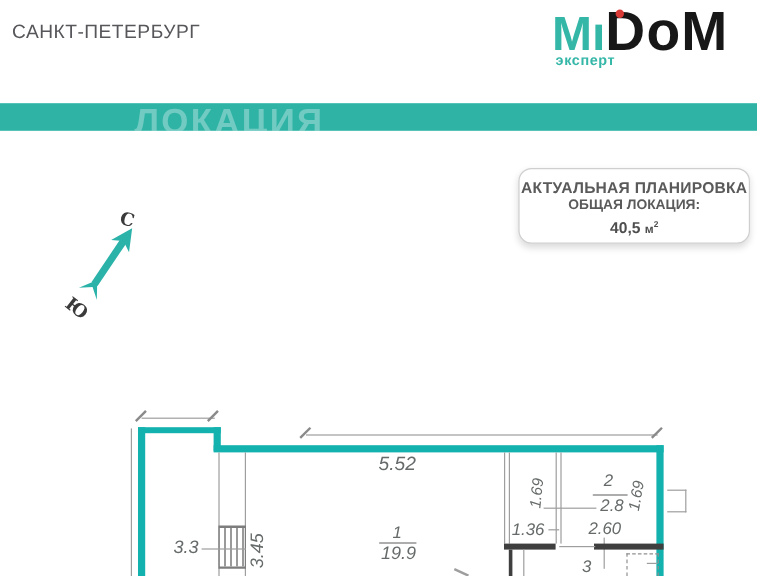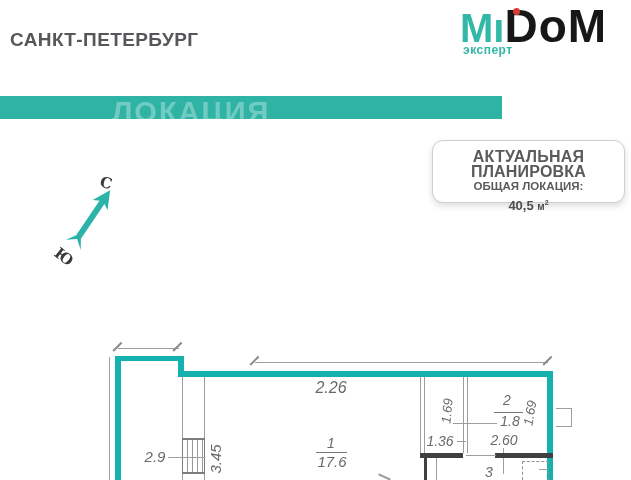--- a/index.html
+++ b/index.html
@@ -11,43 +11,43 @@
     --thin:#9e9e9e;
     --dark:#3f3f3f;
     --red:#d93a35;
   }
   *{margin:0;padding:0;box-sizing:border-box;}
   body{width:631px;height:480px;position:relative;overflow:hidden;background:#ffffff;
        font-family:"Liberation Sans","DejaVu Sans",sans-serif;}
   .abs{position:absolute;}
 
   
-  .city{left:10px;top:29px;font-size:19px;font-weight:bold;color:var(--ink);letter-spacing:.4px;}
+  .city{left:10px;top:19px;font-size:16px;font-weight:normal;color:var(--ink);letter-spacing:.4px;}
 
   
   .logo{left:425px;top:3px;width:202px;height:72px;margin-left:32px;}
   .logo-row{position:absolute;left:3px;top:0;white-space:nowrap;line-height:1;}
   .logo-mi{font-size:40px;font-weight:bold;color:var(--brand);}
   .logo-dom{font-size:46px;font-weight:bold;color:#171717;letter-spacing:1px;}
   .i-dot{position:absolute;left:56px;top:5px;width:7px;height:7px;border-radius:50%;background:var(--red);}
   .logo-tag{position:absolute;left:6px;top:40px;font-size:12px;font-weight:bold;color:var(--brand);letter-spacing:.5px;}
   .logo-banner{position:absolute;left:0;top:52px;width:200px;height:20px;background:var(--brand);
                border-radius:5px;color:#fff;font-size:13px;font-weight:bold;letter-spacing:4px;
                text-align:center;line-height:20px;}
 
   
-  .ribbon{left:0;top:96px;width:502px;height:23px;background:var(--bar);overflow:hidden;}
+  .ribbon{left:0;top:86px;width:631px;height:23px;background:var(--bar);overflow:hidden;}
   .watermark{position:absolute;left:112px;top:2px;font-size:29px;font-weight:bold;letter-spacing:2px;
              color:rgba(255,255,255,.32);line-height:1;}
 
   
   .badge{left:432px;top:140px;width:193px;height:63px;background:#fff;border:1px solid #cfcfcf;
          border-radius:11px;box-shadow:0 3px 6px rgba(0,0,0,.14);text-align:center;padding-top:8px;
          color:#5a5a5a;}
-  .badge .l1{font-size:16px;font-weight:bold;letter-spacing:.2px;line-height:15px;}
+  .badge .l1{font-size:13px;font-weight:bold;letter-spacing:.2px;line-height:15px;}
   .badge .l2{font-size:11.5px;font-weight:bold;line-height:15px;}
   .badge .l3{font-size:13px;font-weight:bold;color:#4e4e4e;line-height:17px;}
   .badge .unit{font-size:10px;font-weight:bold;}
   .badge sup{font-size:7px;}
 
   
   .compass-letter{font-family:"DejaVu Serif","Liberation Serif",serif;font-size:15px;color:#3a3a3a;font-weight:600;}
 
   
   .w{background:var(--wall);}             
@@ -133,25 +133,25 @@
   <div class="abs d" style="left:424px;top:458px;width:3px;height:22px;"></div>
   <div class="abs g" style="left:436px;top:458px;width:1px;height:22px;"></div>
 
   <div class="abs dashed" style="left:522px;top:461px;width:27px;height:19px;"></div>
   <div class="abs g" style="left:539px;top:469px;width:9px;height:1px;"></div>
   <div class="abs g" style="left:378px;top:476px;width:13px;height:2px;transform:rotate(25deg);"></div>
 
   <div class="abs" style="left:316px;top:452px;width:31px;height:1px;background:#777;"></div>
   <div class="abs" style="left:494px;top:412px;width:29px;height:1px;background:#777;"></div>
 
-  <span class="abs dim" style="left:331px;top:388px;font-size:16px;">2.26</span>
-  <span class="abs dim" style="left:155px;top:456px;font-size:15px;">2.9</span>
+  <span class="abs dim" style="left:331px;top:388px;font-size:16px;">5.52</span>
+  <span class="abs dim" style="left:155px;top:456px;font-size:15px;">3.3</span>
   <span class="abs dim rot90" style="left:215px;top:459px;font-size:15px;">3.45</span>
   <span class="abs dim" style="left:331px;top:443px;font-size:14px;">1</span>
-  <span class="abs dim" style="left:332px;top:461px;font-size:15px;">17.6</span>
+  <span class="abs dim" style="left:332px;top:461px;font-size:15px;">19.9</span>
   <span class="abs dim rot84" style="left:447px;top:411px;font-size:13px;">1.69</span>
   <span class="abs dim" style="left:507px;top:400px;font-size:14px;">2</span>
-  <span class="abs dim" style="left:510px;top:421px;font-size:14px;">1.8</span>
+  <span class="abs dim" style="left:510px;top:421px;font-size:14px;">2.8</span>
   <span class="abs dim rot80" style="left:530px;top:413px;font-size:13px;">1.69</span>
   <span class="abs dim" style="left:440px;top:441px;font-size:14px;">1.36</span>
   <span class="abs dim" style="left:504px;top:440px;font-size:14px;">2.60</span>
   <span class="abs dim" style="left:489px;top:472px;font-size:14px;">3</span>
 </div>
 
 </body></html>

